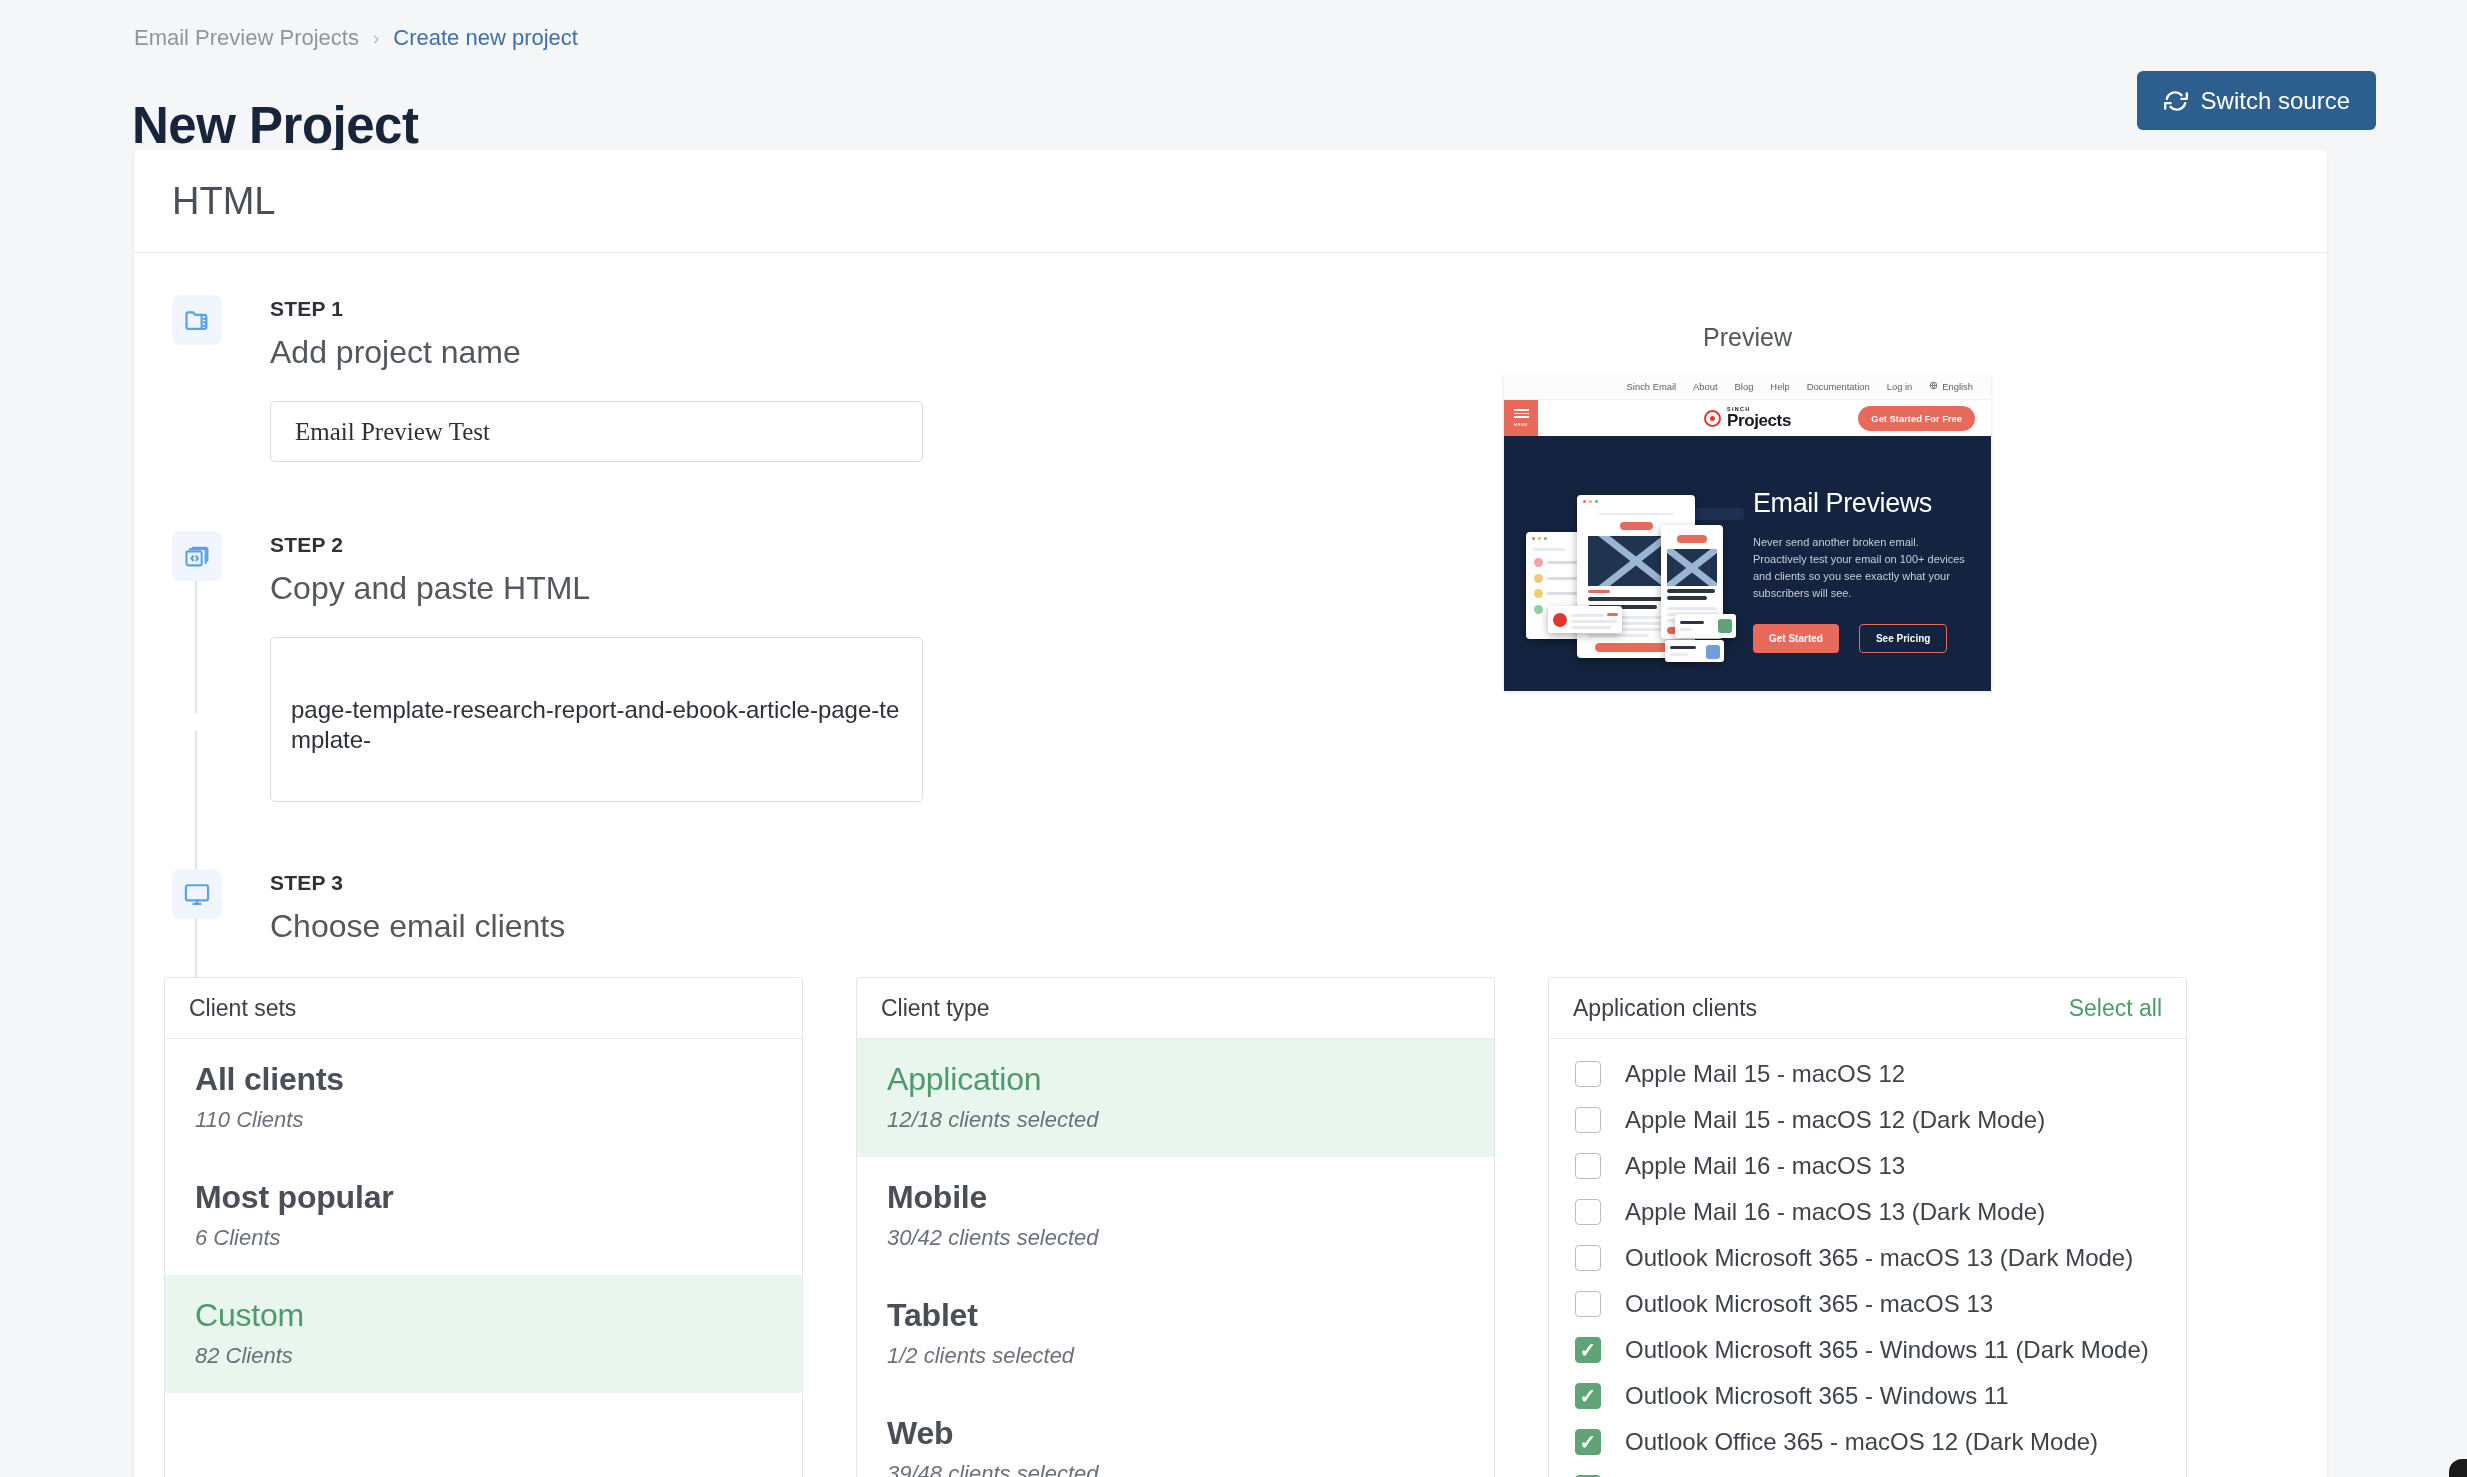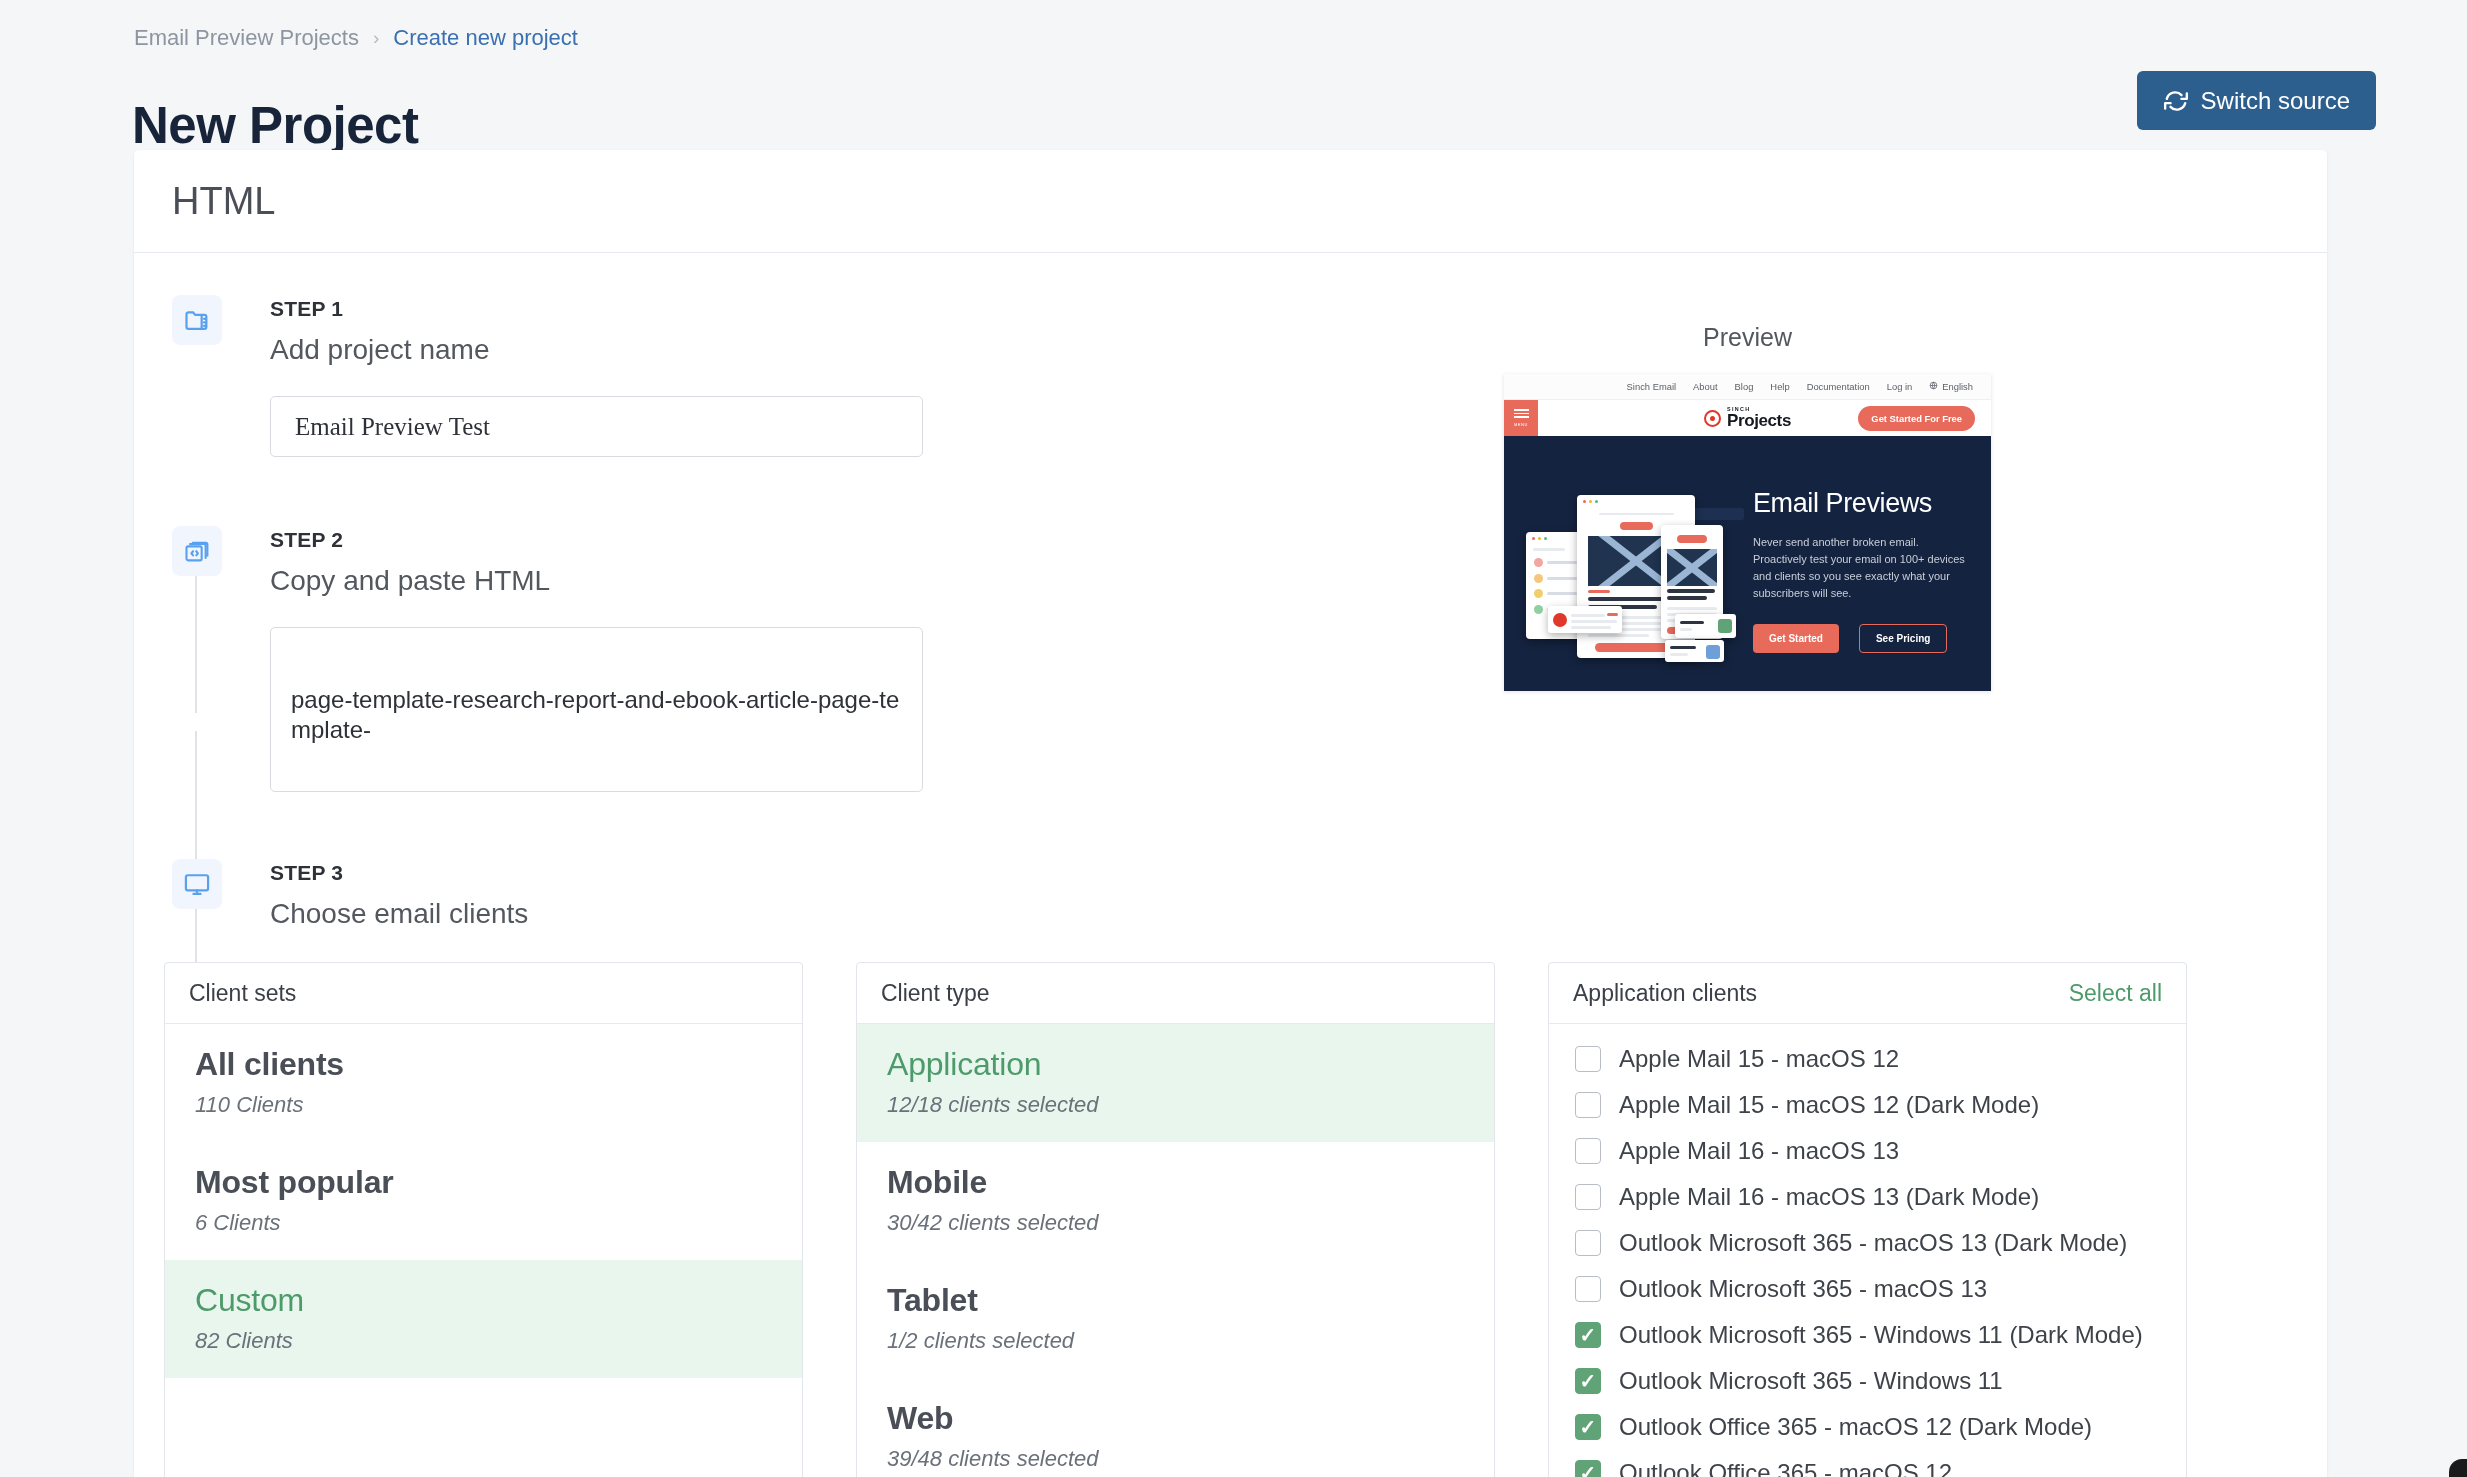--- a/index.html
+++ b/index.html
@@ -66,21 +66,21 @@
   .step-icon {
     width:50px; height:50px; min-width:50px;
     background:#f1f5fd; border-radius:8px;
     display:flex; align-items:center; justify-content:center;
   }
   .step-rail {
     position:absolute; left:61px; width:2px; background:#dfe3e8;
   }
   .step-content { margin-left:48px; padding-top:2px; }
   .step-kicker { font-size:21px; font-weight:700; color:#2e3238; letter-spacing:0.2px; }
-  .step-label { font-size:28px; color:#53585f; margin-top:13px; }
+  .step-label { font-size:32px; color:#53585f; margin-top:13px; }
 
   #step1 { margin-top:42px; }
   #step2 { margin-top:69px; }
   #step3 { margin-top:67px; }
   #rail1 { top:242px; height:176px; }
   #rail2 { top:436px; height:341px; }
 
   
   .name-input {
     margin-top:30px;
@@ -251,21 +251,21 @@
   .set-row.active .t { color:#4d9a6a; font-weight:400; }
 
   .type-row { padding:22px 30px 24px; cursor:pointer; }
   .type-row .t { font-size:32px; font-weight:700; color:#4a4f57; letter-spacing:-0.2px; }
   .type-row .s { font-size:22px; font-style:italic; color:#6b717a; margin-top:9px; }
   .type-row.active { background:#e9f6ee; }
   .type-row.active .t { color:#4d9a6a; font-weight:400; }
 
   .client-list { padding:12px 0 10px; }
   .client-row {
-    display:flex; align-items:center; gap:18px;
+    display:flex; align-items:center; gap:24px;
     padding:9px 26px; cursor:pointer;
   }
   .cbx {
     width:26px; height:26px; min-width:26px;
     border:1.6px solid #b9bec6; border-radius:4px; background:#fff;
     display:flex; align-items:center; justify-content:center;
   }
   .cbx.on { background:#5fa377; border-color:#5fa377; }
   .cbx.on::after {
     content:"✓"; color:#fff; font-size:20px; line-height:1; font-weight:700;

